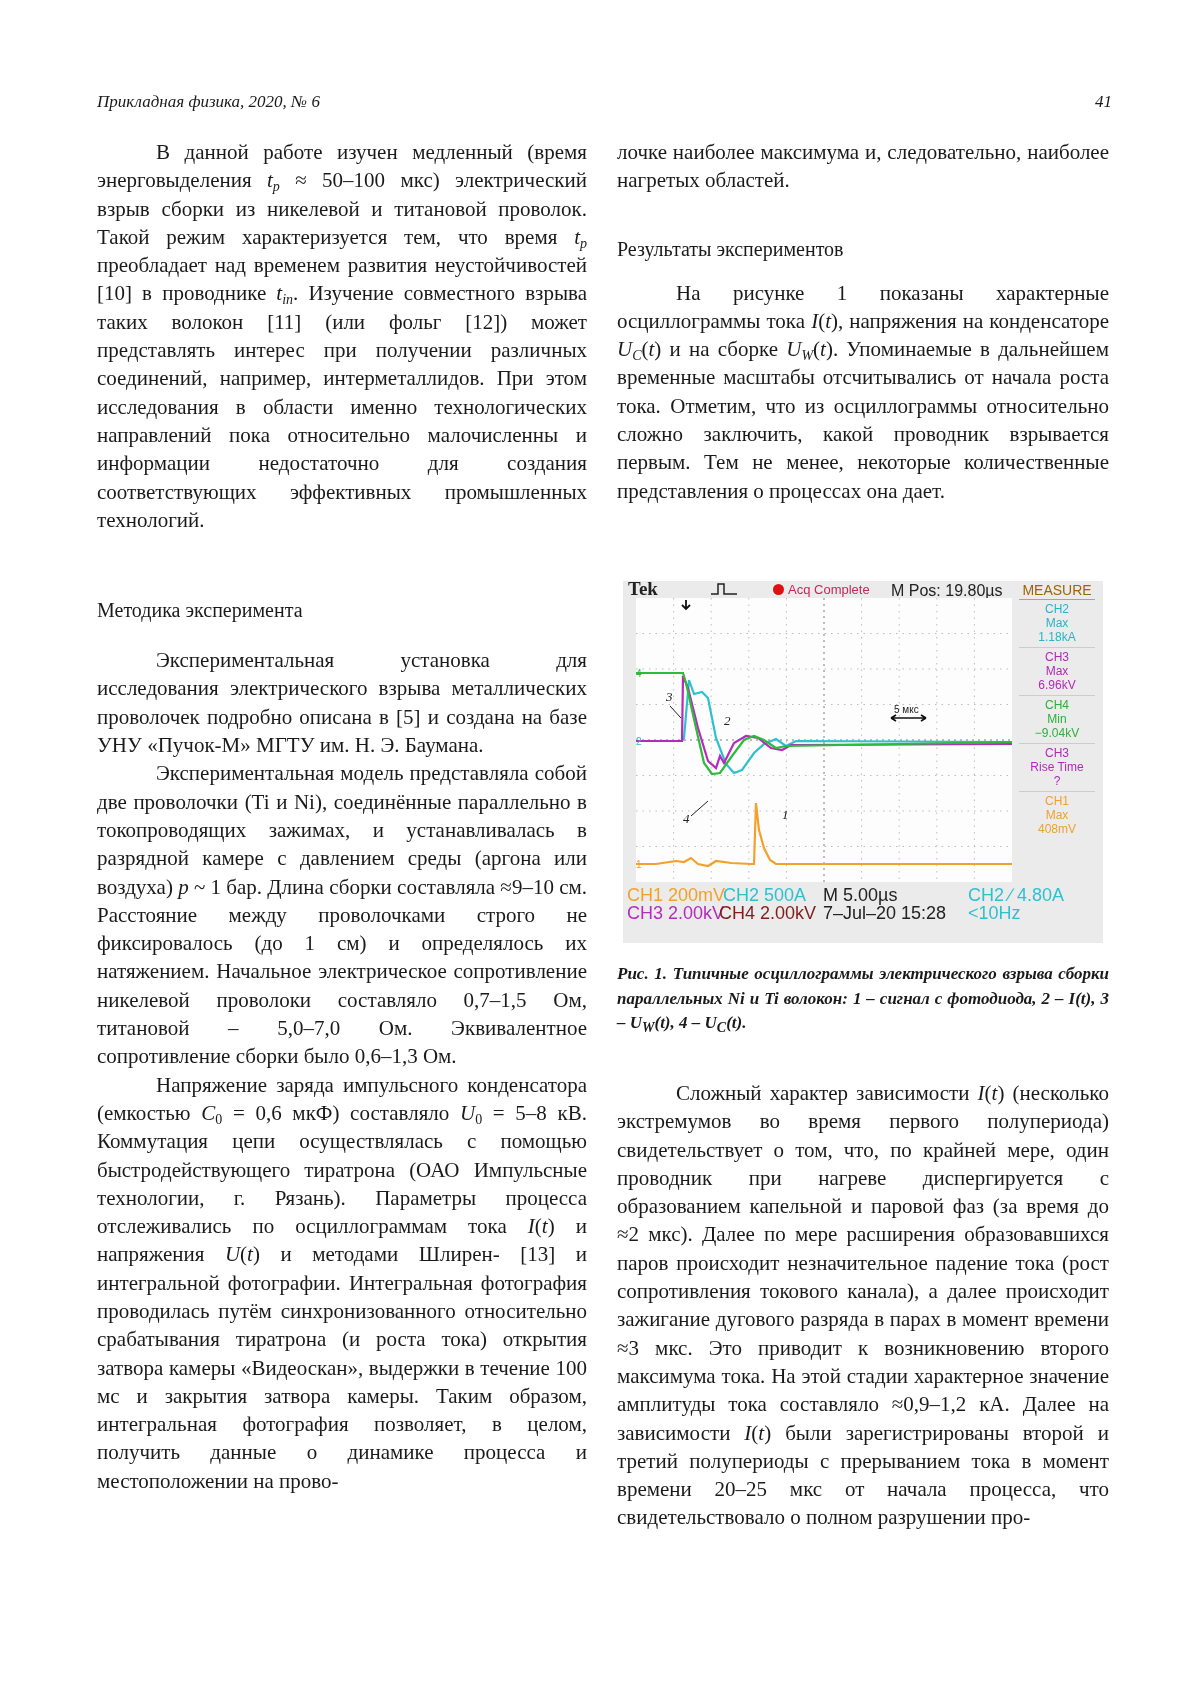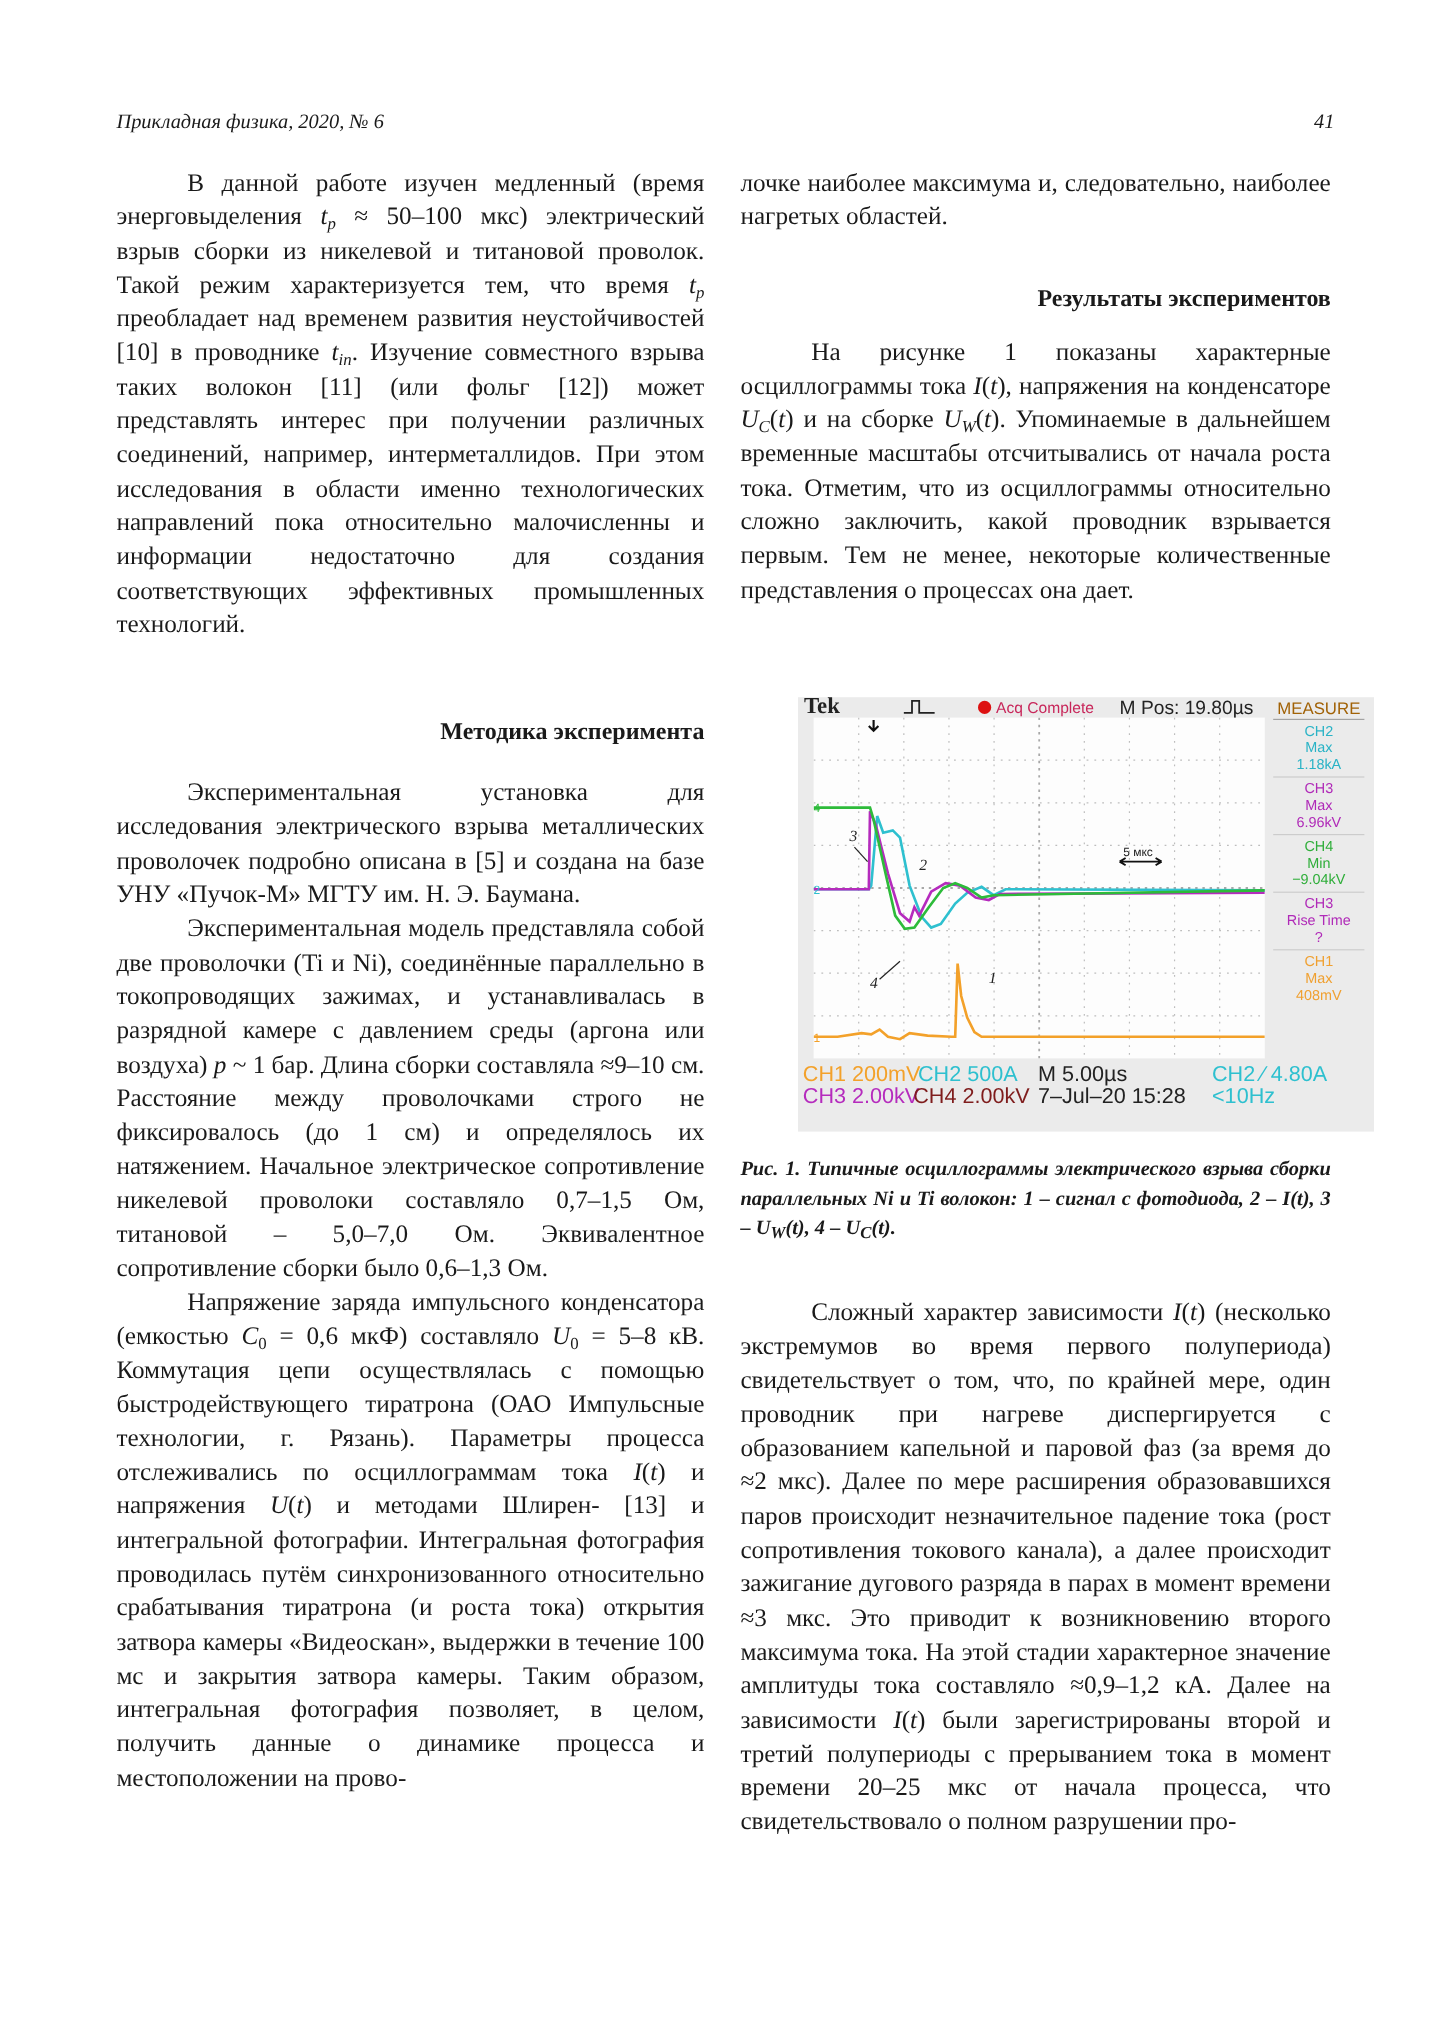--- a/index.html
+++ b/index.html
@@ -5,25 +5,25 @@
   html,body{margin:0;padding:0;background:#fff;}
   body{width:1200px;height:1698px;position:relative;overflow:hidden;font-family:"Liberation Serif","DejaVu Serif",serif;color:#1a1a1a;}
   .header{position:absolute;top:92px;left:97px;right:88px;height:26px;font-style:italic;font-size:17px;}
   .header .journal{position:absolute;left:0;top:0;}
   .header .pageno{position:absolute;right:0;top:0;}
   .col{position:absolute;font-size:21px;line-height:28.3px;text-align:justify;}
   .col.left{left:97px;top:138px;width:490px;}
   .col.right{left:617px;top:138px;width:492px;}
   .col p{margin:0;text-indent:0;}
   .col p.ind{text-indent:59px;}
-  .col h3{margin:0;font-size:20px;font-weight:bold;text-align:right;line-height:28px;}
+  .col h3{margin:0;font-size:20px;font-weight:normal;text-align:left;line-height:28px;}
   i.v{font-style:italic;}
   sub{font-size:14px;vertical-align:-4px;line-height:0;}
   
-  .scope{position:absolute;left:623px;top:581px;width:480px;height:362px;background:#ebebeb;font-family:"Liberation Sans","DejaVu Sans",sans-serif;margin-left:42px;}
+  .scope{position:absolute;left:623px;top:581px;width:480px;height:362px;background:#ebebeb;font-family:"Liberation Sans","DejaVu Sans",sans-serif;}
   .scope .topbar{position:absolute;left:0;top:0;width:480px;height:18px;}
   .scope .tek{position:absolute;left:5px;top:-3px;font-family:"Liberation Serif",serif;font-weight:bold;font-size:19px;color:#222;}
   .scope .trig-icon{position:absolute;left:88px;top:2px;}
   .scope .acq{position:absolute;left:150px;top:1px;font-size:13px;color:#c8265a;}
   .scope .acq .dot{display:inline-block;width:11px;height:11px;border-radius:50%;background:#d11;vertical-align:-1px;margin-right:4px;}
   .scope .mpos{position:absolute;left:268px;top:1px;font-size:16px;color:#222;}
   .scope .grid{position:absolute;left:13px;top:17px;width:376px;height:284px;background:#fdfdfd;}
   .scope .measure{position:absolute;left:390px;top:0;width:88px;height:300px;text-align:center;font-size:12px;line-height:14px;}
   .scope .measure .mtitle{font-size:14px;color:#a16207;height:18px;line-height:18px;border-bottom:1px solid #a3a3a3;margin:0 6px;}
   .scope .measure .mblock{border-bottom:1px solid #ccc;margin:0 6px;padding:2px 0 3px 0;}

